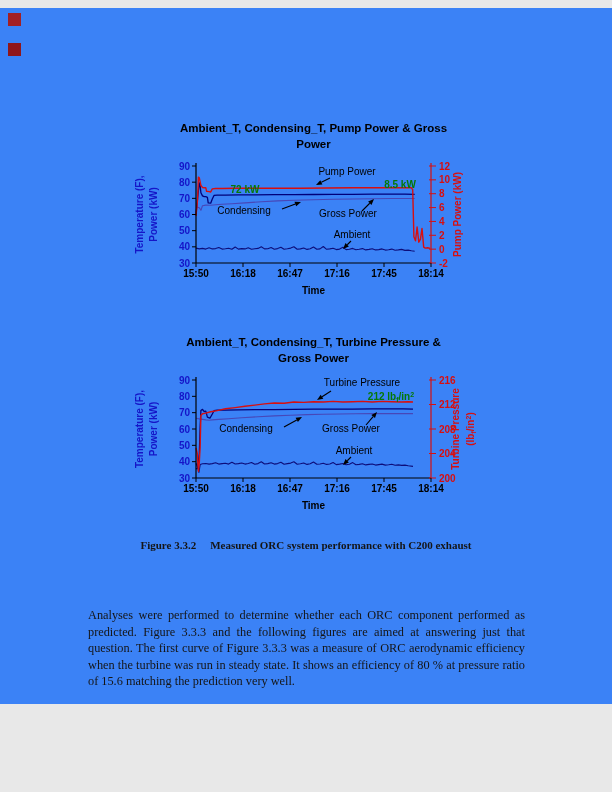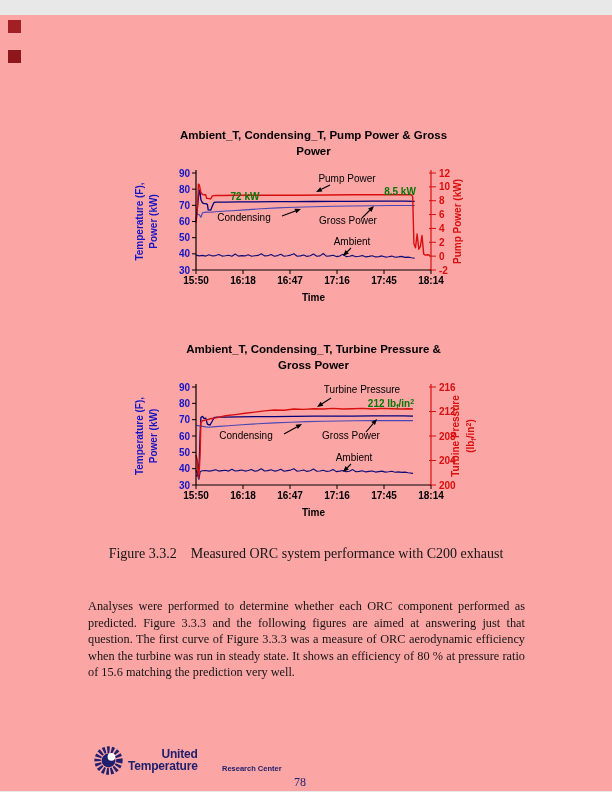--- a/index.html
+++ b/index.html
@@ -1,36 +1,36 @@
 <!DOCTYPE html>
 <html><head>
 <meta charset="utf-8">
 <style>
   html,body{margin:0;padding:0;background:#e8e8e8;}
   .page{
-    position:relative;width:612px;height:776px;background:#fca5a5;
-    margin:15px auto;overflow:hidden;
+    position:relative;width:612px;height:696px;background:#3b82f6;
+    margin:8px auto;overflow:hidden;
     font-family:"Liberation Serif", serif;color:#151515;
   }
   .scan-mark{position:absolute;width:13px;height:13px;}
   .mark1{left:8px;top:5px;}
   .mark2{left:8px;top:35px;}
   #charts{position:absolute;left:0;top:0;}
   .caption{
     position:absolute;left:0;top:531px;width:612px;text-align:center;
-    font-size:14px;font-weight:normal;
+    font-size:11px;font-weight:bold;
   }
   .caption .cap-text{margin-left:14px;}
   .heading{position:absolute;left:88px;top:573px;font-size:12.2px;}
   .heading .sec-title{margin-left:16px;}
   .body-par{
     position:absolute;left:88px;width:437px;margin:0;
     font-size:12.3px;line-height:16.6px;text-align:justify;
   }
-  .p1{top:583px;}
+  .p1{top:599px;}
   .p2{top:681px;}
   .footer{position:absolute;left:0;top:0;width:612px;height:0;}
   .logo-icon{position:absolute;left:94px;top:731px;}
   .logo-name{
     position:absolute;left:128px;top:733px;
     font-family:"Liberation Sans", sans-serif;font-weight:bold;
     font-size:12px;line-height:12px;letter-spacing:-0.2px;text-align:right;
   }
   .logo-sub{
     position:absolute;left:222px;top:749px;

